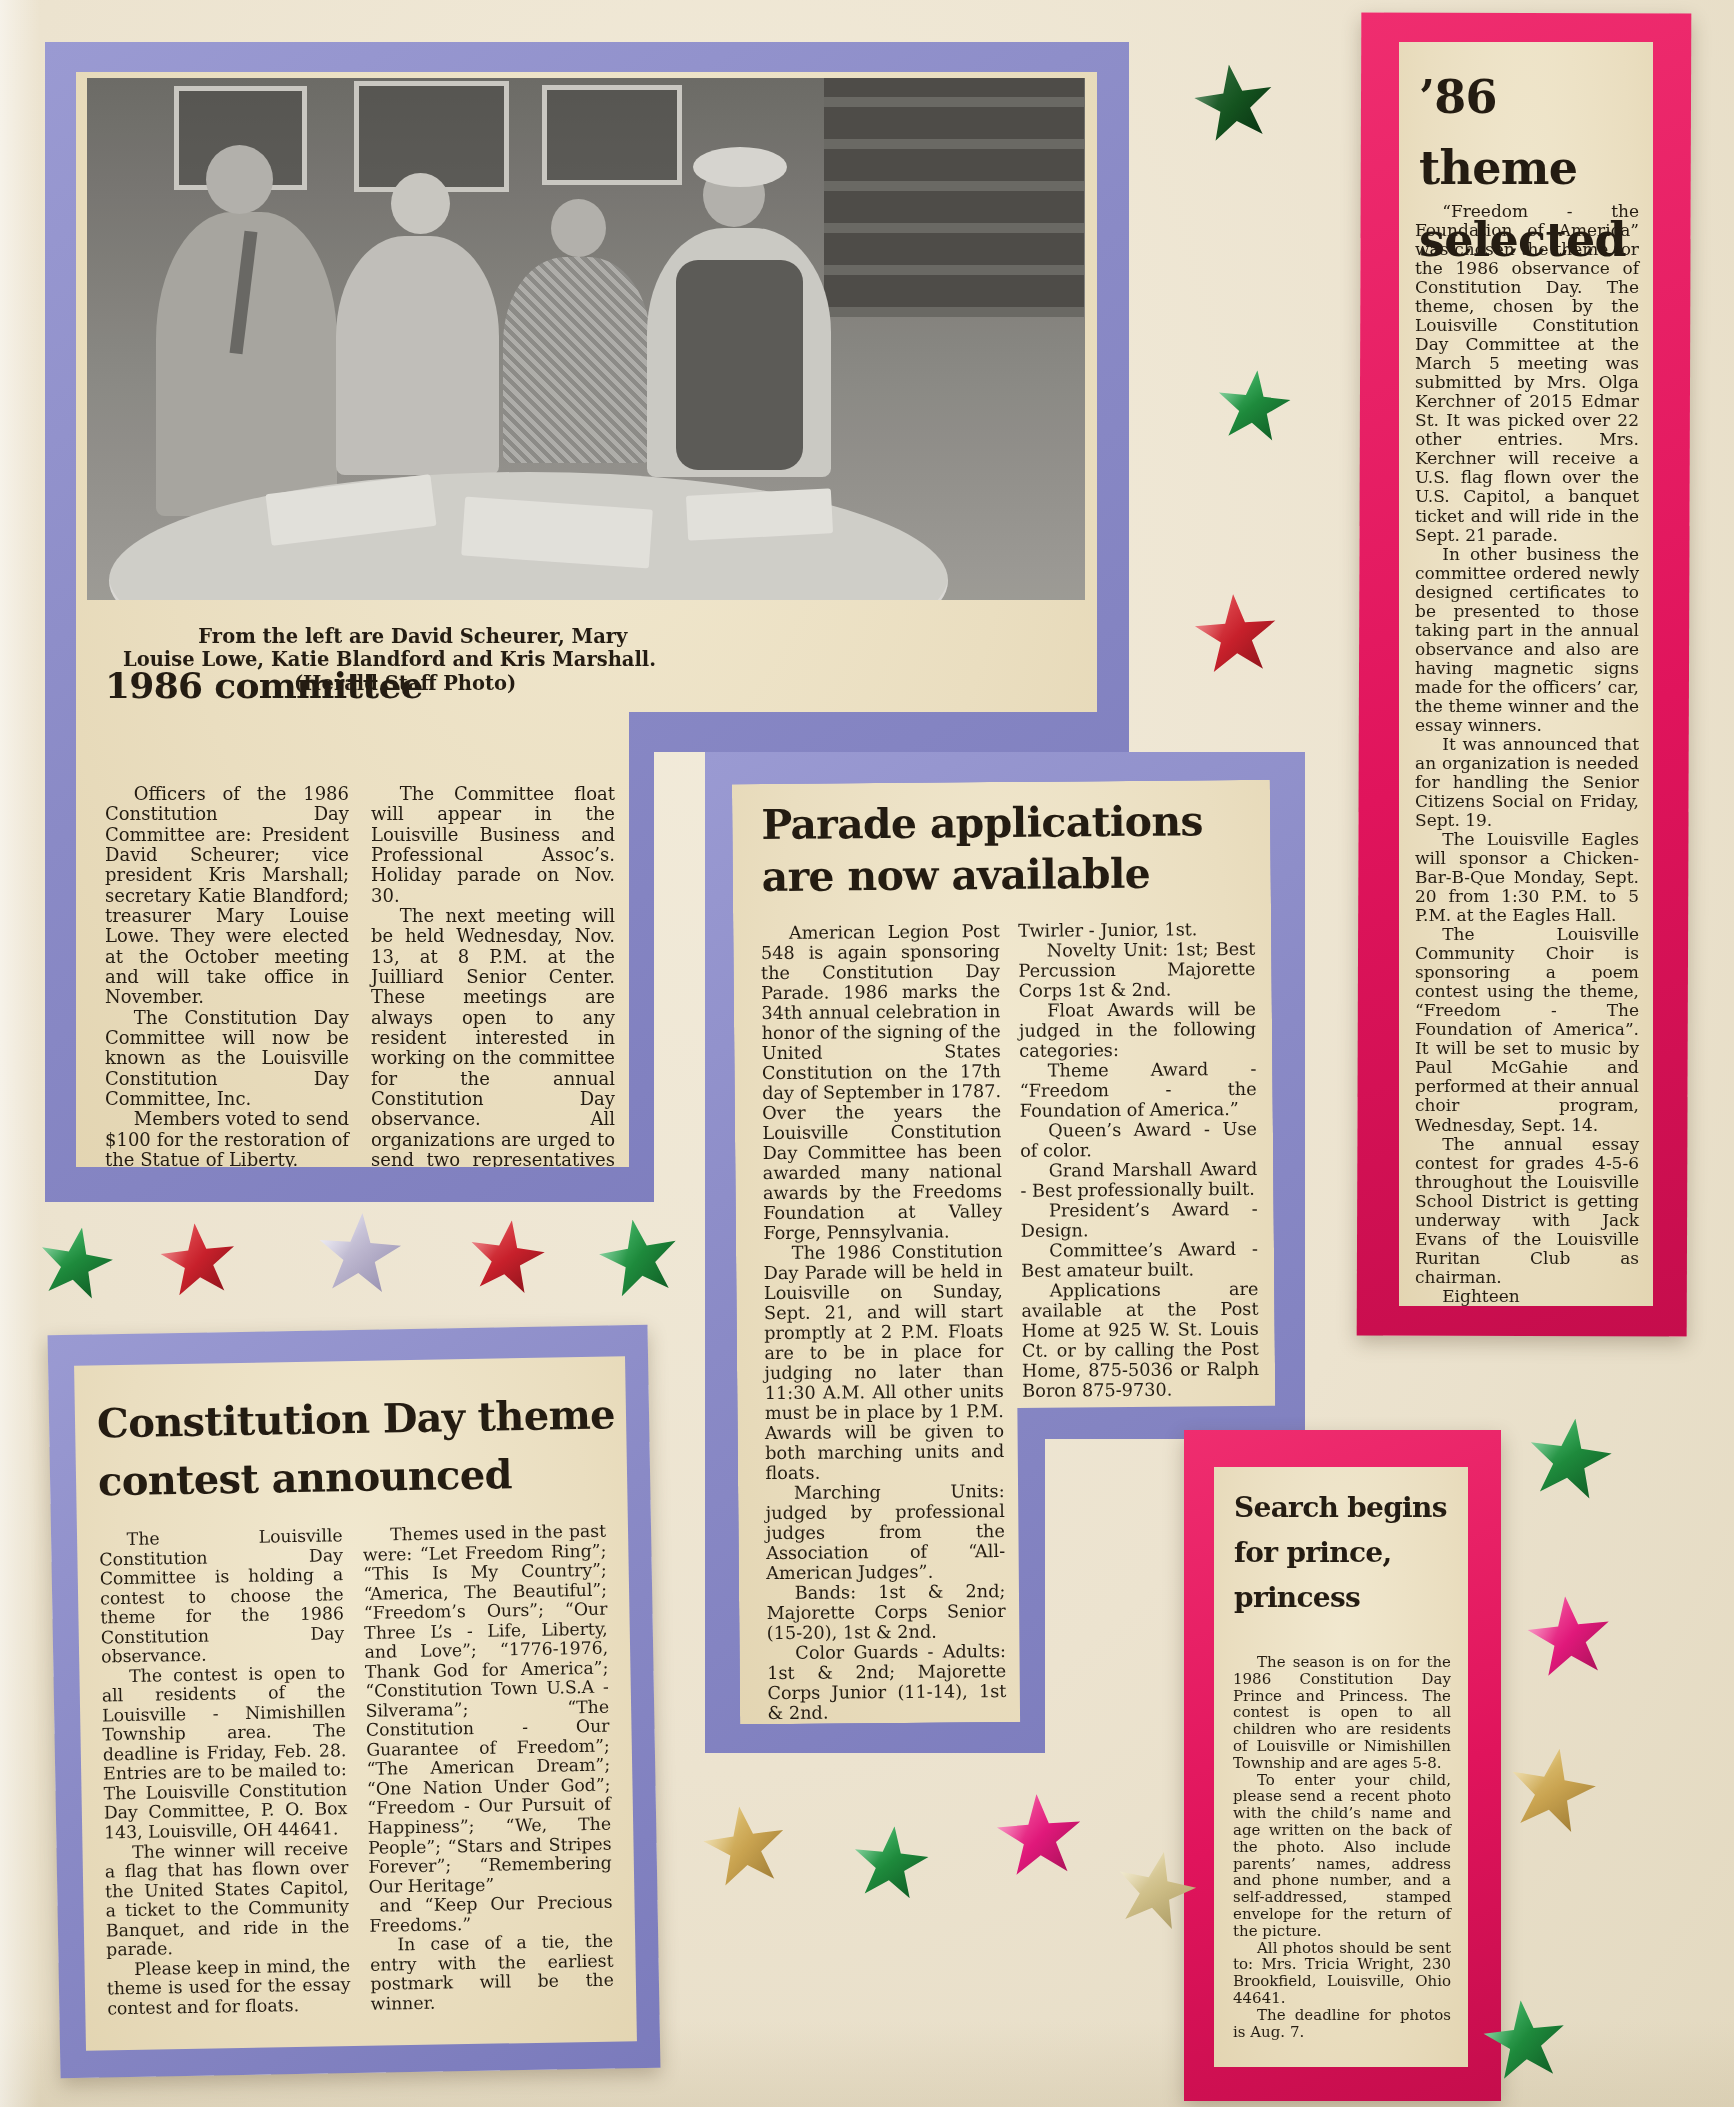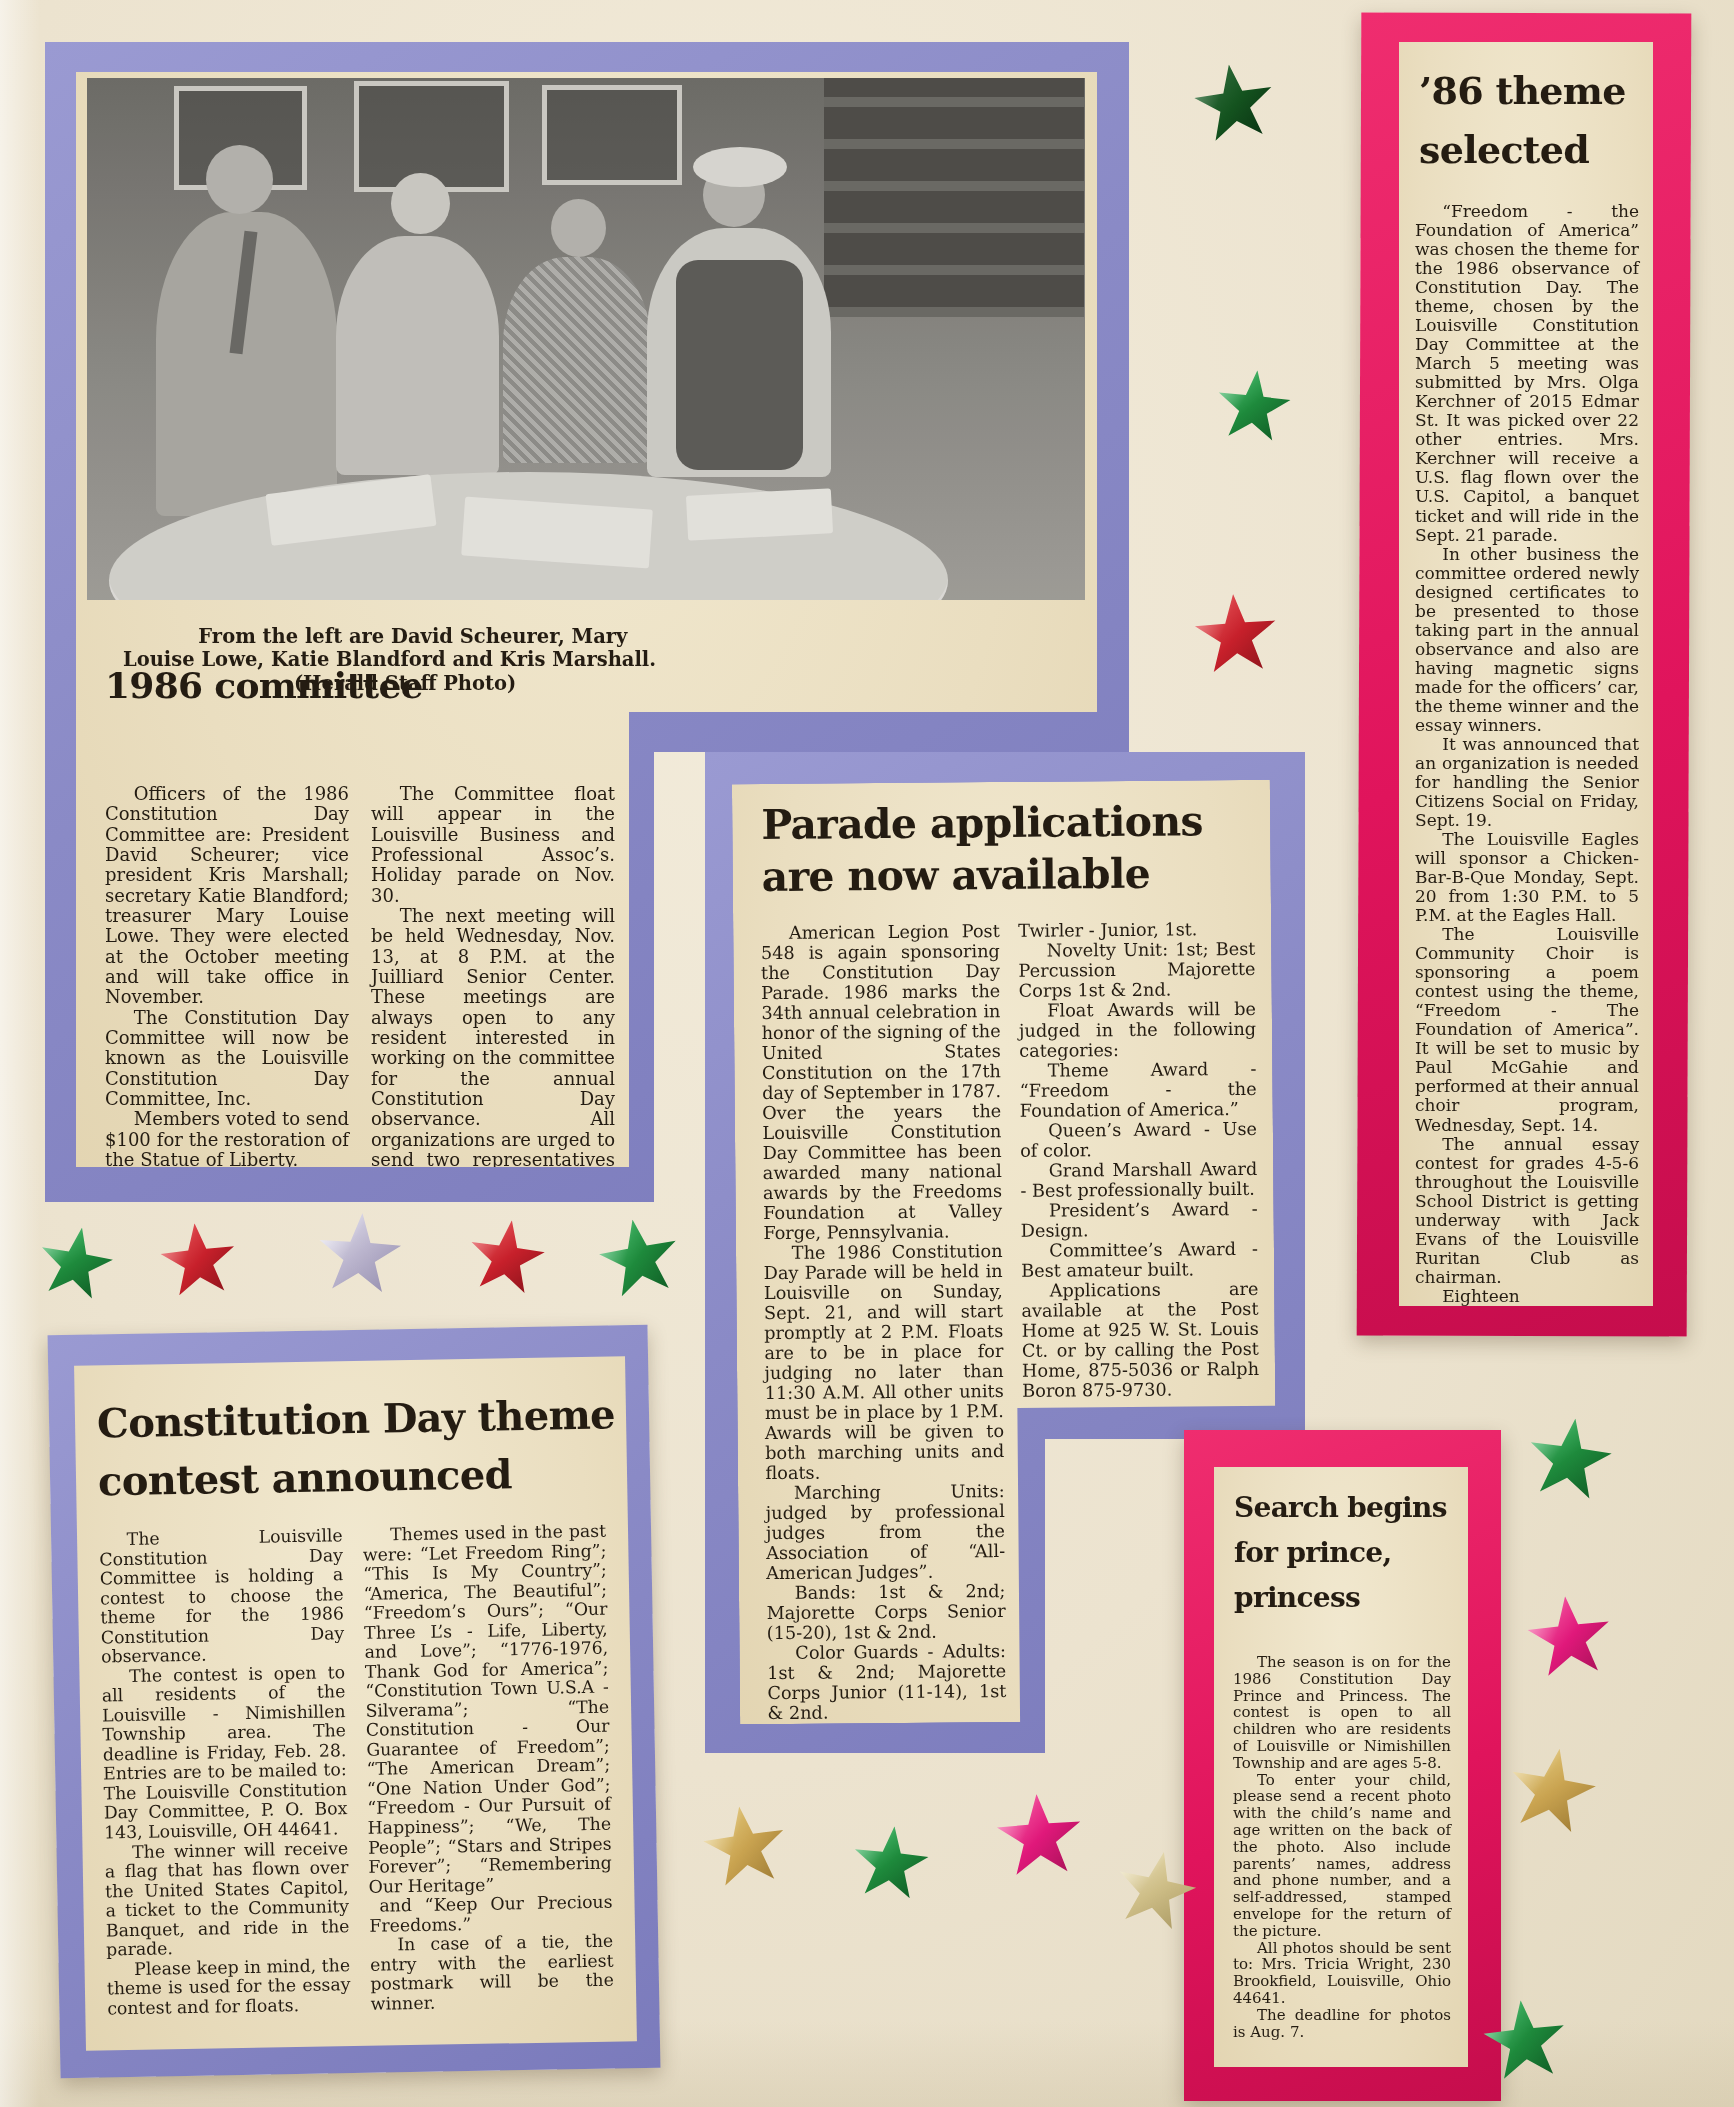--- a/index.html
+++ b/index.html
@@ -113,21 +113,21 @@
       </div>
       <div class="col" style="width:244px;">
         <p>The Committee float will appear in the Louisville Business and Professional Assoc’s. Holiday parade on Nov. 30.</p>
         <p>The next meeting will be held Wednesday, Nov. 13, at 8 P.M. at the Juilliard Senior Center. These meetings are always open to any resident interested in working on the committee for the annual Constitution Day observance. All organizations are urged to send two representatives as this is a community-wide celebration and the more participation, the better the observance.</p>
       </div>
     </div>
   </div>
 
   <div class="mat mat-pink" style="left:1359px; top:13px; width:330px; height:1323px; transform:rotate(.2deg);"></div>
   <div class="paper news" style="left:1399px; top:42px; width:254px; height:1264px; overflow:hidden;">
-    <div class="headline" style="position:absolute; left:20px; top:20px; font-size:38px; line-height:1.55;">
+    <div class="headline" style="position:absolute; left:20px; top:20px; font-size:46px; line-height:1.55;">
       <div>’86 theme</div>
       <div>selected</div>
     </div>
     <div class="theme-body" style="position:absolute; left:16px; top:160px; width:224px;">
       <p>“Freedom - the Foundation of America” was chosen the theme for the 1986 observance of Constitution Day. The theme, chosen by the Louisville Constitution Day Committee at the March 5 meeting was submitted by Mrs. Olga Kerchner of 2015 Edmar St. It was picked over 22 other entries. Mrs. Kerchner will receive a U.S. flag flown over the U.S. Capitol, a banquet ticket and will ride in the Sept. 21 parade.</p>
       <p>In other business the committee ordered newly designed certificates to be presented to those taking part in the annual observance and also are having magnetic signs made for the officers’ car, the theme winner and the essay winners.</p>
       <p>It was announced that an organization is needed for handling the Senior Citizens Social on Friday, Sept. 19.</p>
       <p>The Louisville Eagles will sponsor a Chicken-Bar-B-Que Monday, Sept. 20 from 1:30 P.M. to 5 P.M. at the Eagles Hall.</p>
       <p>The Louisville Community Choir is sponsoring a poem contest using the theme, “Freedom - The Foundation of America”. It will be set to music by Paul McGahie and performed at their annual choir program, Wednesday, Sept. 14.</p>
       <p>The annual essay contest for grades 4-5-6 throughout the Louisville School District is getting underway with Jack Evans of the Louisville Ruritan Club as chairman.</p>

